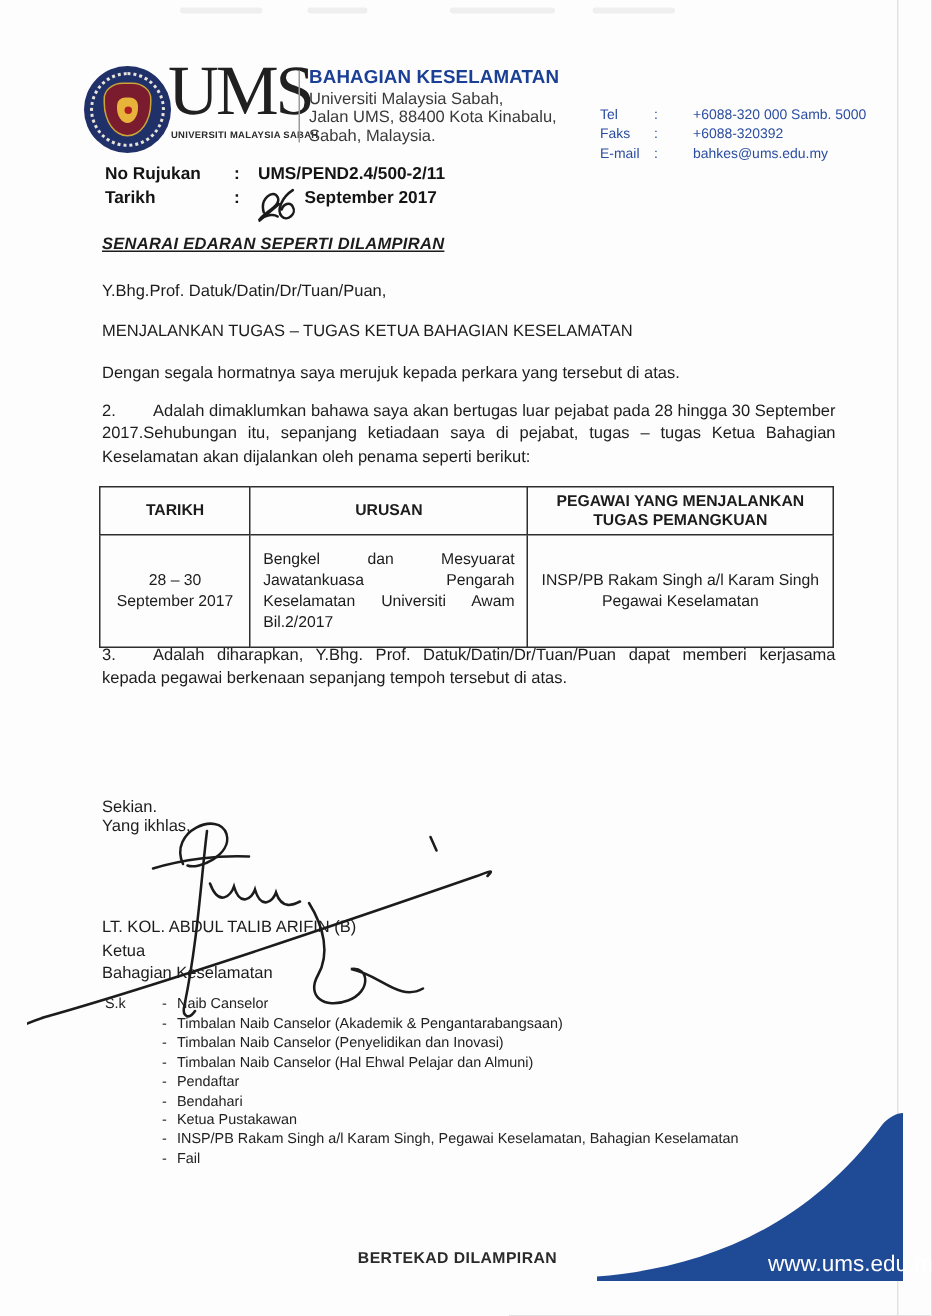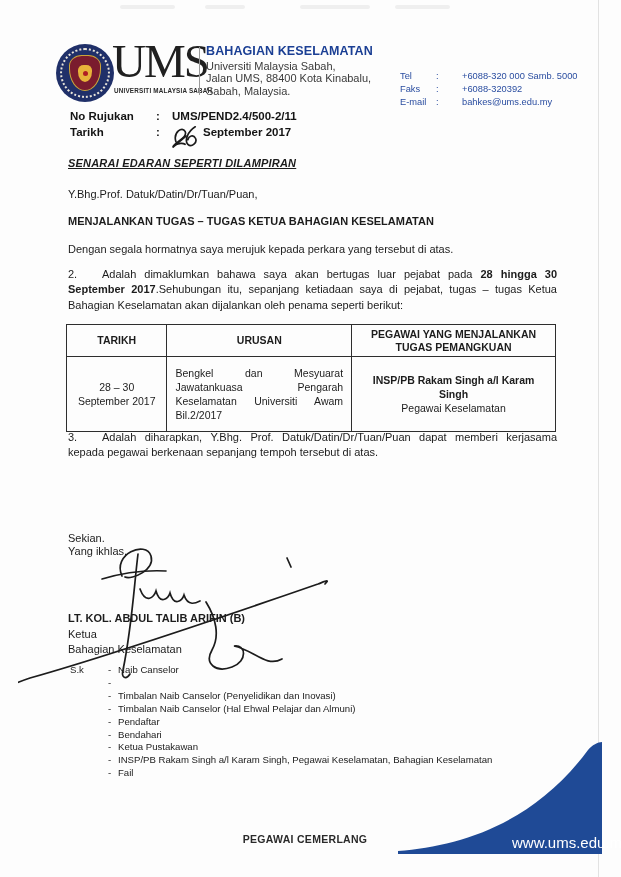--- a/index.html
+++ b/index.html
@@ -32,21 +32,21 @@
   
   .refblock{left:70px;top:108px;font-size:11.5px;font-weight:bold;color:#141414;line-height:16px;}
   .refrow{display:flex;align-items:flex-start;}
   .reflabel{width:86px;}
   .refcolon{width:16px;}
   .hand26{display:inline-block;vertical-align:-6px;margin-right:3px;}
   
   .bodytxt{left:68px;width:489px;font-size:11px;line-height:15.4px;color:#1c1c1c;}
   .just{text-align:justify;}
   .subject-note{font-weight:bold;font-style:italic;text-decoration:underline;letter-spacing:0.2px;}
-  .bold{font-weight:bold;}
+  .bold{font-weight:normal;}
   .para-num{display:inline-block;width:34px;}
   
   .dtable{left:66px;top:324px;width:490px;border-collapse:collapse;font-size:10.5px;color:#1c1c1c;}
   .dtable th,.dtable td{border:1.6px solid #2e2e2e;vertical-align:middle;}
   .dtable th{font-weight:bold;text-align:center;padding:3px 4px;height:24px;line-height:12.5px;}
   .dtable td{padding:6px 8px;height:62px;}
   .col-tarikh{width:90px;text-align:center;line-height:14px;}
   .col-urusan{width:188px;text-align:justify;line-height:14px;}
   .col-pegawai{width:210px;text-align:center;line-height:14px;}
   
@@ -196,20 +196,21 @@
 
   <div class="abs skblock">
     <div class="skrow">
       <span class="sklabel">S.k</span>
       <span class="skdash">-</span>
       <span class="skitem">Naib Canselor</span>
     </div>
     <div class="skrow">
       <span class="sklabel"></span>
       <span class="skdash">-</span>
+      <span class="skitem">Timbalan Naib Canselor (Akademik &amp; Pengantarabangsaan)</span>
     </div>
     <div class="skrow">
       <span class="sklabel"></span>
       <span class="skdash">-</span>
       <span class="skitem">Timbalan Naib Canselor (Penyelidikan dan Inovasi)</span>
     </div>
     <div class="skrow">
       <span class="sklabel"></span>
       <span class="skdash">-</span>
       <span class="skitem">Timbalan Naib Canselor (Hal Ehwal Pelajar dan Almuni)</span>
@@ -234,20 +235,20 @@
       <span class="skdash">-</span>
       <span class="skitem">INSP/PB Rakam Singh a/l Karam Singh, Pegawai Keselamatan, Bahagian Keselamatan</span>
     </div>
     <div class="skrow">
       <span class="sklabel"></span>
       <span class="skdash">-</span>
       <span class="skitem">Fail</span>
     </div>
   </div>
 
-  <div class="abs motto">PEGAWAI CEMERLANG</div>
+  <div class="abs motto">BERTEKAD DILAMPIRAN</div>
 
   <svg class="abs swoosh" width="214" height="120" viewBox="0 0 214 120">
     <path d="M6,113 C70,108 142,85 196,12 C200,7 206,4 210,4 L210,116 L6,116 Z" fill="#1f4a96"></path>
   </svg>
   <div class="abs website">www.ums.edu.my</div>
 
 </div>
 
 </body></html>

